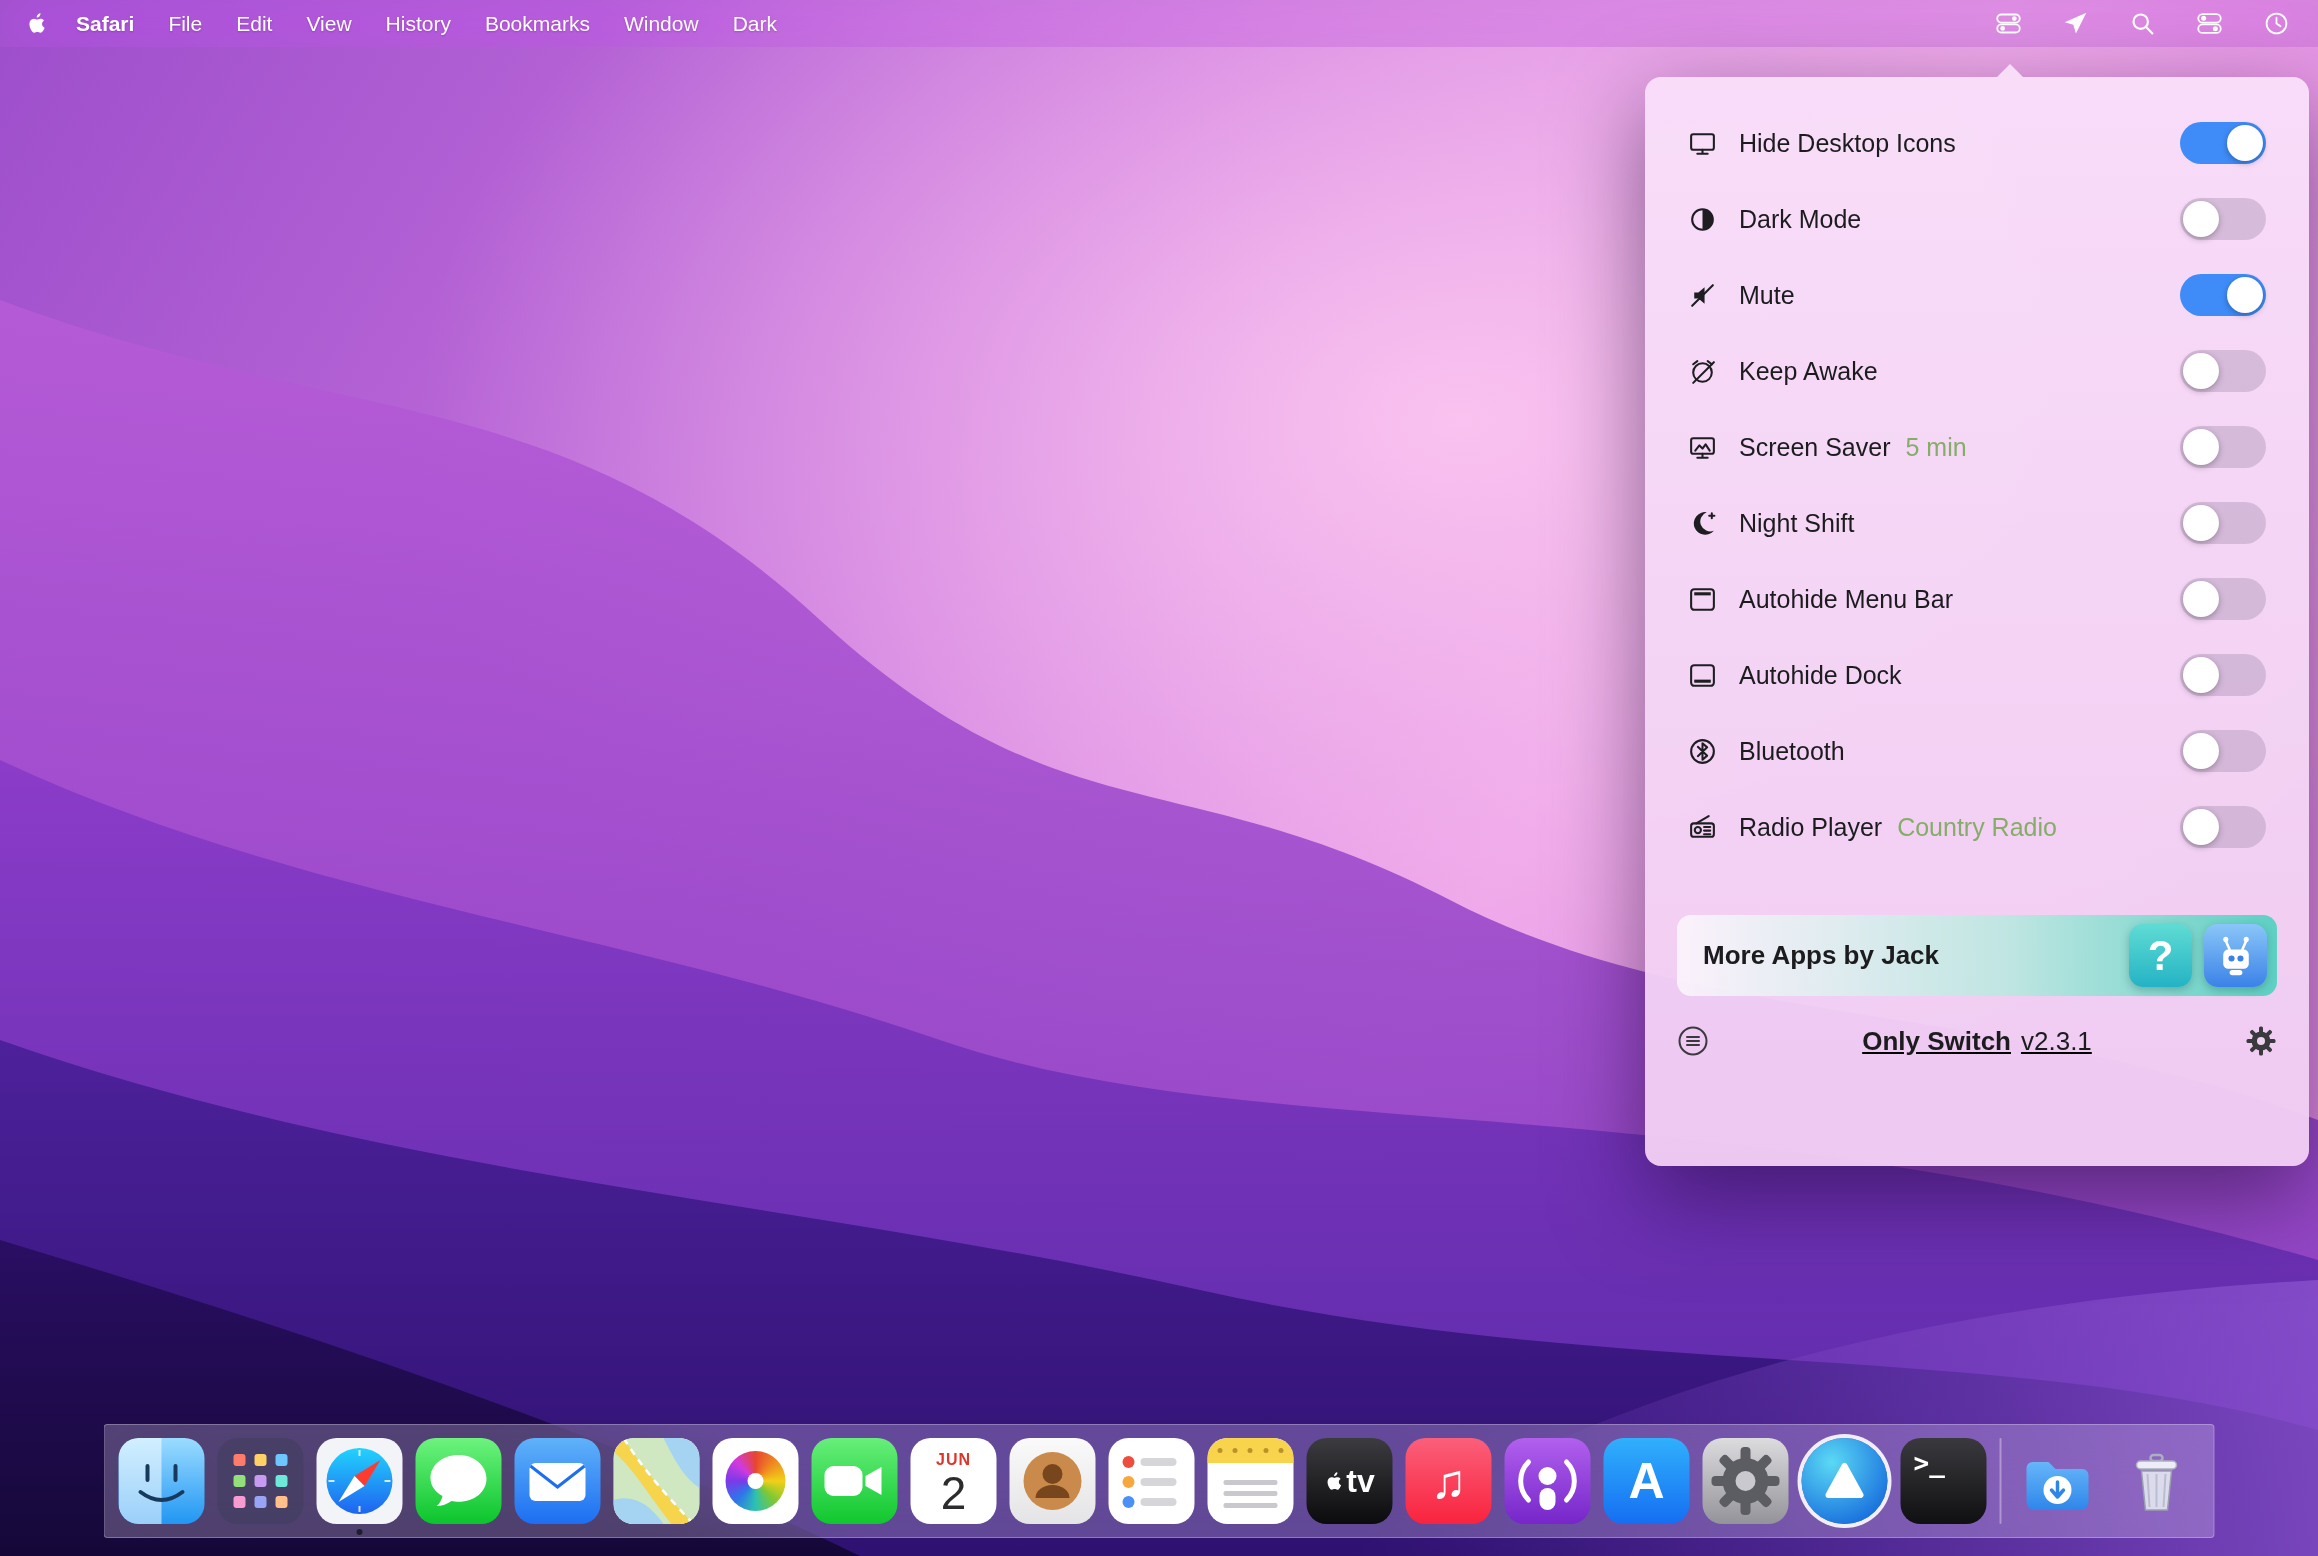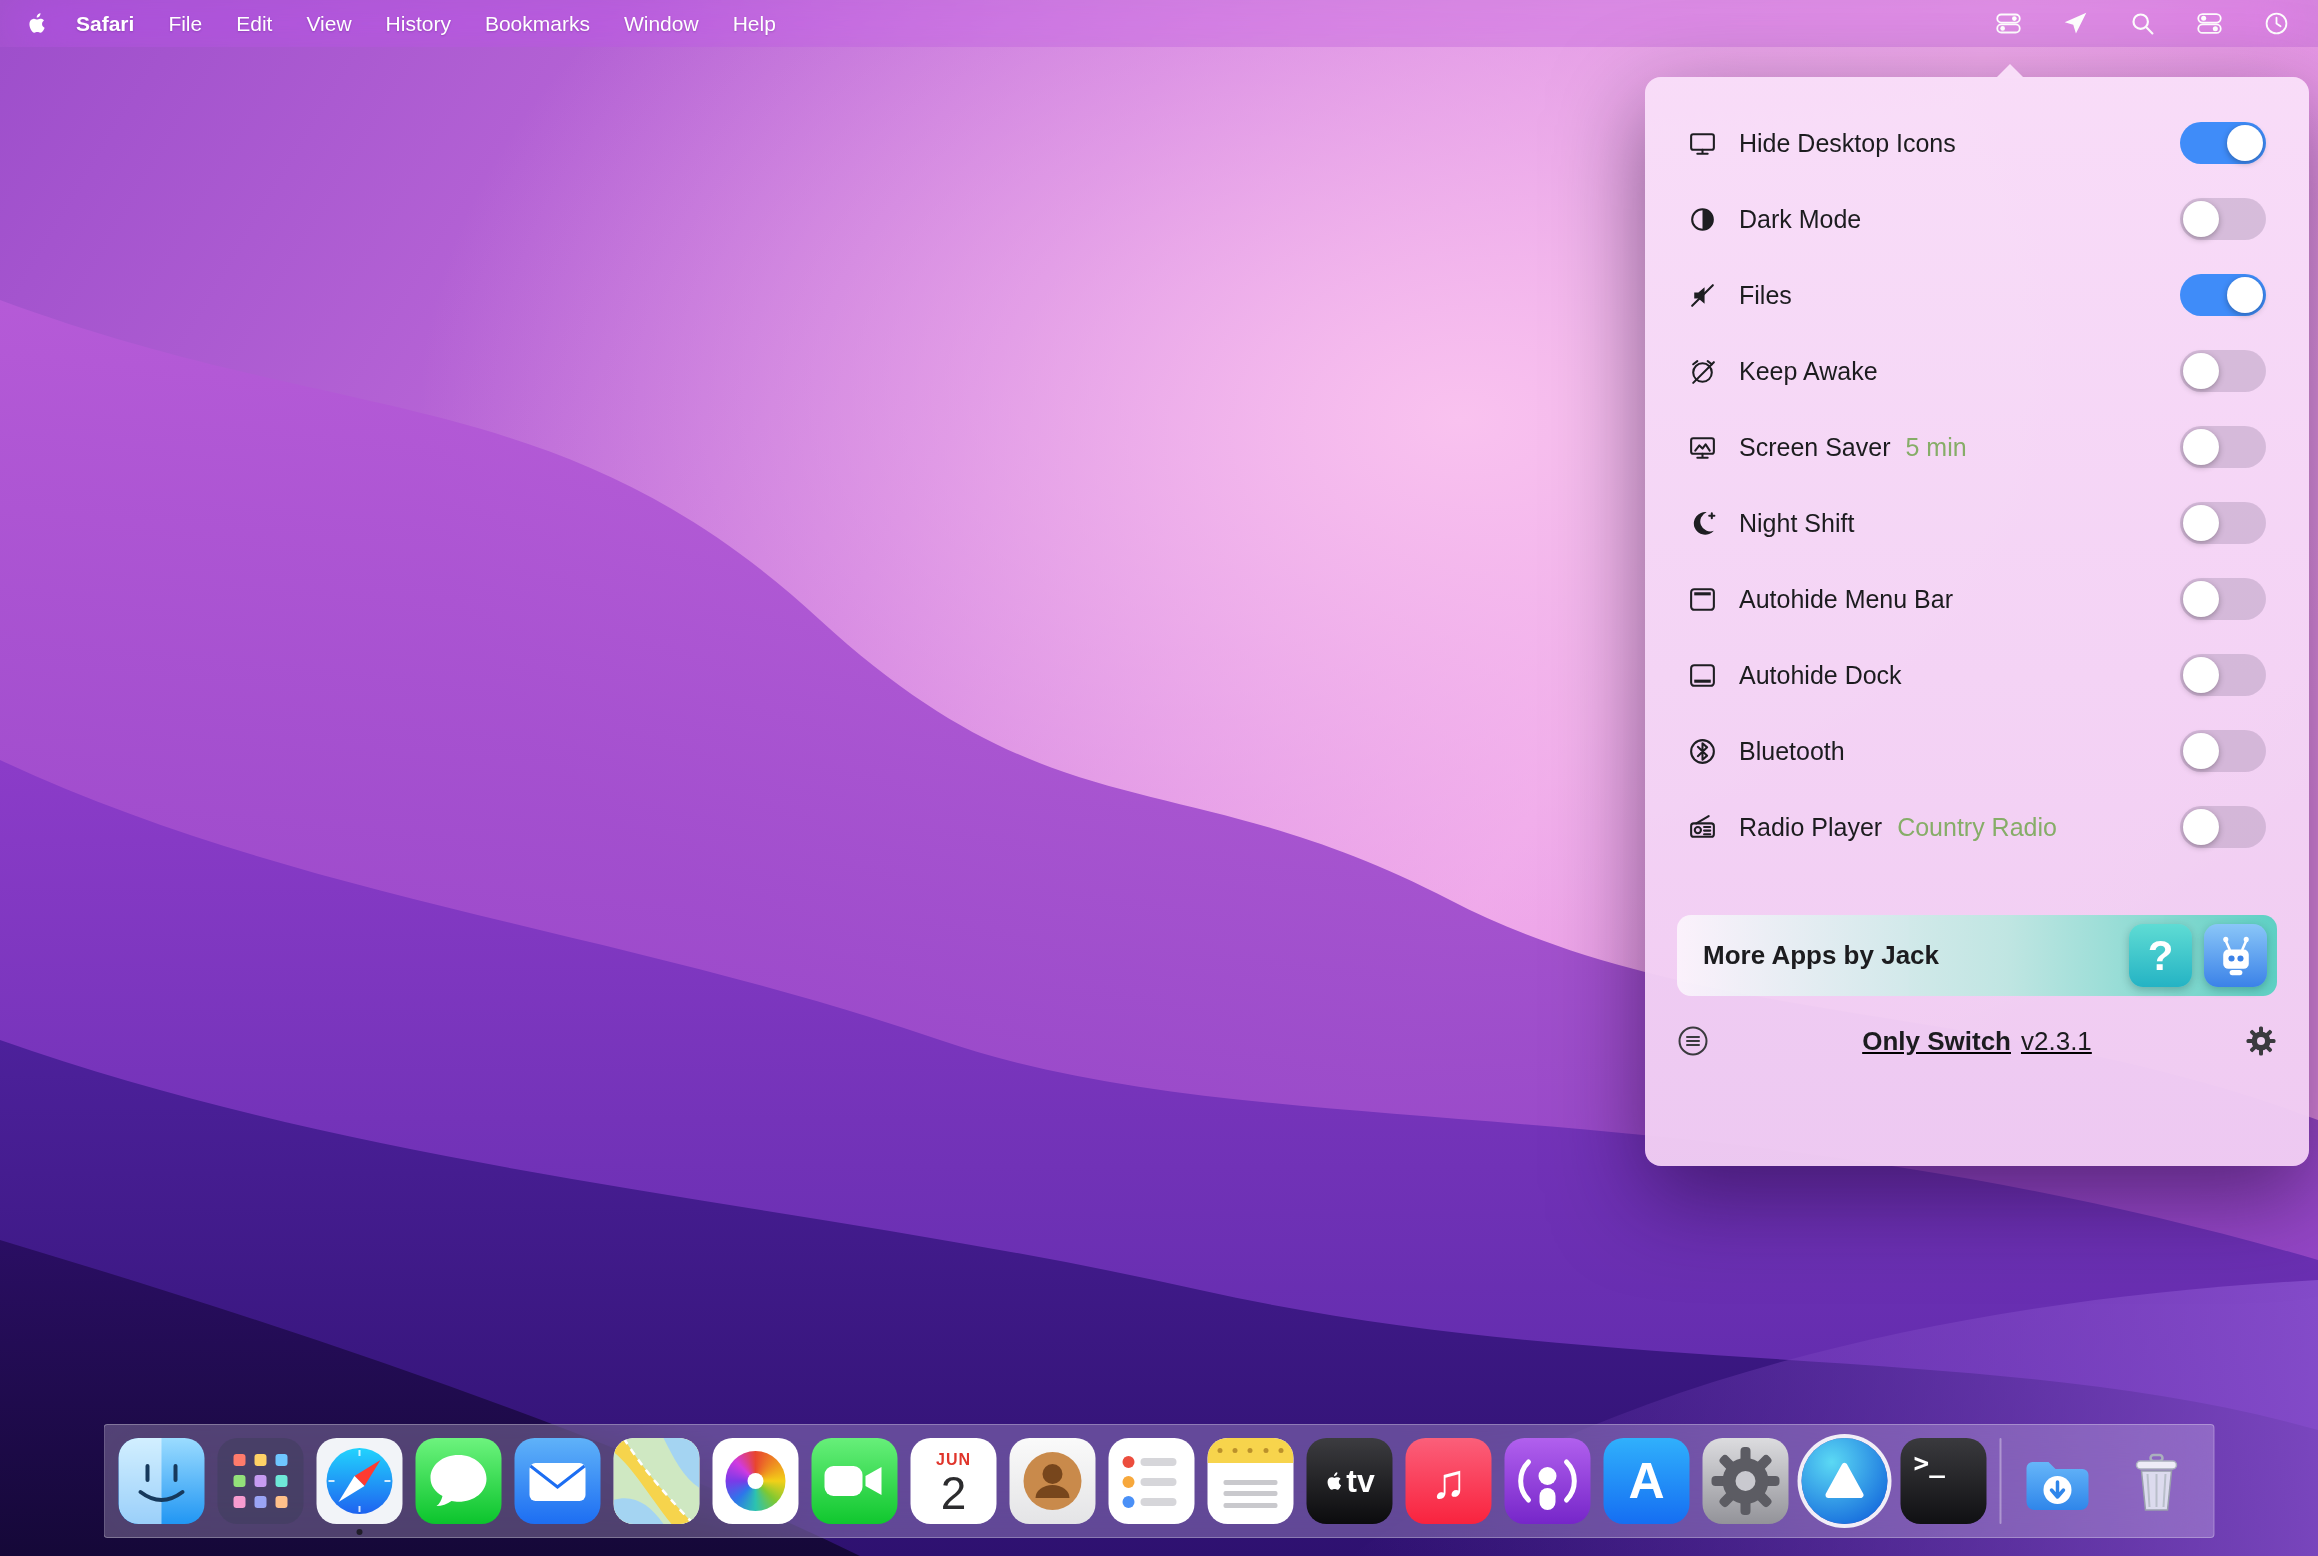--- a/index.html
+++ b/index.html
@@ -172,21 +172,21 @@
         <path d="M16 12.1c0-2.3 1.9-3.4 2-3.5-1.1-1.6-2.8-1.8-3.4-1.8-1.4-.2-2.8.8-3.5.8-.7 0-1.9-.8-3.1-.8-1.6 0-3 .9-3.8 2.3-1.6 2.8-.4 7 1.2 9.3.8 1.1 1.7 2.4 2.9 2.3 1.2 0 1.6-.7 3-.7s1.8.7 3.1.7c1.3 0 2.1-1.1 2.9-2.3.9-1.3 1.3-2.6 1.3-2.7-.1 0-2.6-1-2.6-3.6zM13.5 4.3c.6-.8 1.1-1.9 1-3-.9 0-2.1.6-2.8 1.4-.6.7-1.1 1.8-1 2.9 1.1.1 2.1-.5 2.8-1.3z"></path>
       </svg>
   </span>
   <span class="mb-item mb-app">Safari</span>
   <span class="mb-item">File</span>
   <span class="mb-item">Edit</span>
   <span class="mb-item">View</span>
   <span class="mb-item">History</span>
   <span class="mb-item">Bookmarks</span>
   <span class="mb-item">Window</span>
-  <span class="mb-item">Help</span>
+  <span class="mb-item">Dark</span>
 
   <span class="mb-status">
     <span class="sic">
       <svg viewBox="0 0 30 30" fill="none" stroke="#fff" stroke-width="2">
           <rect x="2.5" y="5" width="25" height="9" rx="4.5"></rect>
           <circle cx="21.5" cy="9.5" r="2.6" fill="#fff" stroke="none"></circle>
           <rect x="2.5" y="16" width="25" height="9" rx="4.5"></rect>
           <circle cx="8.5" cy="20.5" r="2.6" fill="#fff" stroke="none"></circle>
         </svg>
     </span>
@@ -246,21 +246,21 @@
       </span>
   </div>
 
   <div class="prow">
     <span class="picon">
         <svg viewBox="0 0 30 30">
           <path d="M7 12h4l6-5v16l-6-5H7z" fill="#1e1e22" stroke="none"></path>
           <path d="M5 25L25 5"></path>
         </svg>
       </span>
-    <span class="plabel">Files</span>
+    <span class="plabel">Mute</span>
     <span class="toggle" data-state="on">
         <span class="knob"></span>
       </span>
   </div>
 
   <div class="prow">
     <span class="picon">
         <svg viewBox="0 0 30 30">
           <circle cx="15" cy="16" r="9"></circle>
           <path d="M10 5L6 8M20 5l4 3"></path>

